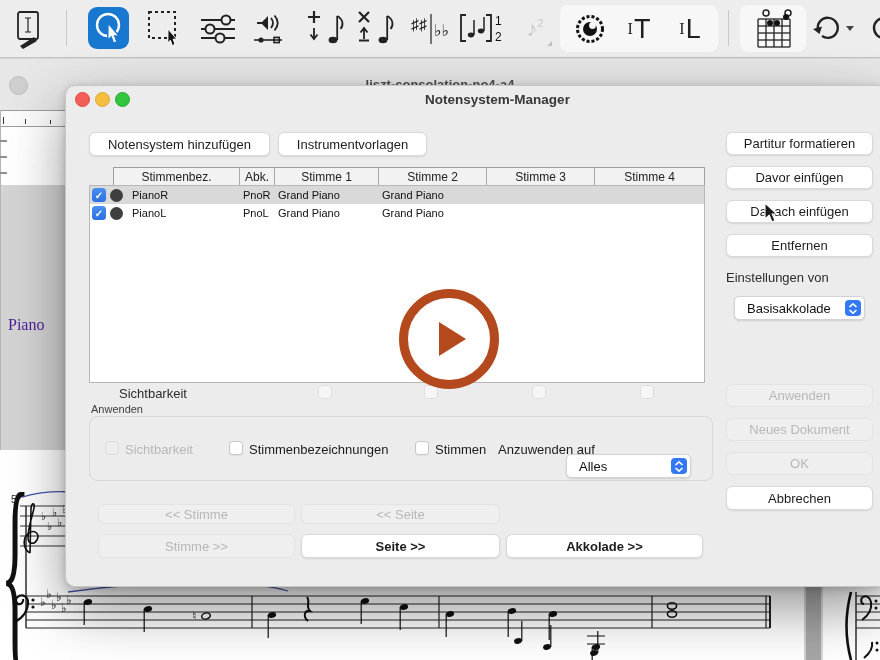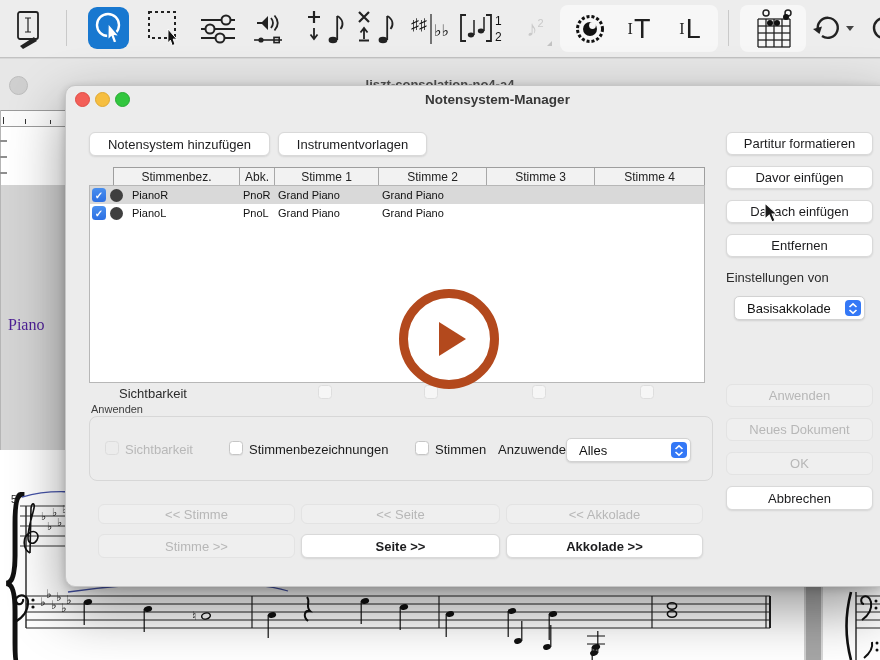--- a/index.html
+++ b/index.html
@@ -417,32 +417,31 @@
 
     <div class="small-lbl" style="left:25px;top:317px;">Anwenden</div>
     <div class="groupbox"></div>
     <div class="cb disabled" style="left:39px;top:355px;"></div>
     <div class="ck-lbl dim" style="left:59px;top:356px;">Sichtbarkeit</div>
     <div class="cb off" style="left:163px;top:355px;"></div>
     <div class="ck-lbl" style="left:183px;top:356px;text-align:right;">Stimmenbezeichnungen</div>
     <div class="cb off" style="left:349px;top:355px;"></div>
     <div class="ck-lbl" style="left:369px;top:356px;">Stimmen</div>
     <div class="ck-lbl" style="left:432px;top:356px;">Anzuwenden auf</div>
-    <div class="dropdown" style="left:500px;top:352px;width:123px;height:22px;">
+    <div class="dropdown" style="left:500px;top:368px;width:123px;height:22px;">
       <span class="val">Alles</span>
       <span class="stepper">
         <svg width="12" height="13" viewBox="0 0 12 13">
             <path d="M2.5 5 L6 1.8 L9.5 5 M2.5 8 L6 11.2 L9.5 8" fill="none" stroke="#fff" stroke-width="1.6"></path>
           </svg>
       </span>
     </div>
 
     <div class="mbtn dis" style="left:32px;top:418px;width:195px;height:18px;">&lt;&lt; Stimme</div>
     <div class="mbtn dis" style="left:235px;top:418px;width:197px;height:18px;">&lt;&lt; Seite</div>
-    <div class="mbtn dis" style="left:440px;top:418px;width:195px;height:18px;">&lt;&lt; Akkolade</div>
     <div class="mbtn dis" style="left:32px;top:448px;width:195px;height:22px;">Stimme &gt;&gt;</div>
     <div class="mbtn" style="left:235px;top:448px;width:197px;height:22px;font-weight:700;">Seite &gt;&gt;</div>
     <div class="mbtn" style="left:440px;top:448px;width:195px;height:22px;font-weight:700;">Akkolade &gt;&gt;</div>
 
     <div class="mbtn" style="left:660px;top:46px;width:145px;height:21px;text-align:center;">Partitur formatieren</div>
     <div class="mbtn" style="left:660px;top:80px;width:145px;height:21px;">Davor einfügen</div>
     <div class="mbtn" style="left:660px;top:114px;width:145px;height:21px;">Danach einfügen</div>
     <div class="mbtn" style="left:660px;top:148px;width:145px;height:21px;">Entfernen</div>
     <div class="lbl13" style="left:660px;top:184px;">Einstellungen von</div>
     <div class="dropdown" style="left:668px;top:210px;width:129px;height:22px;">

